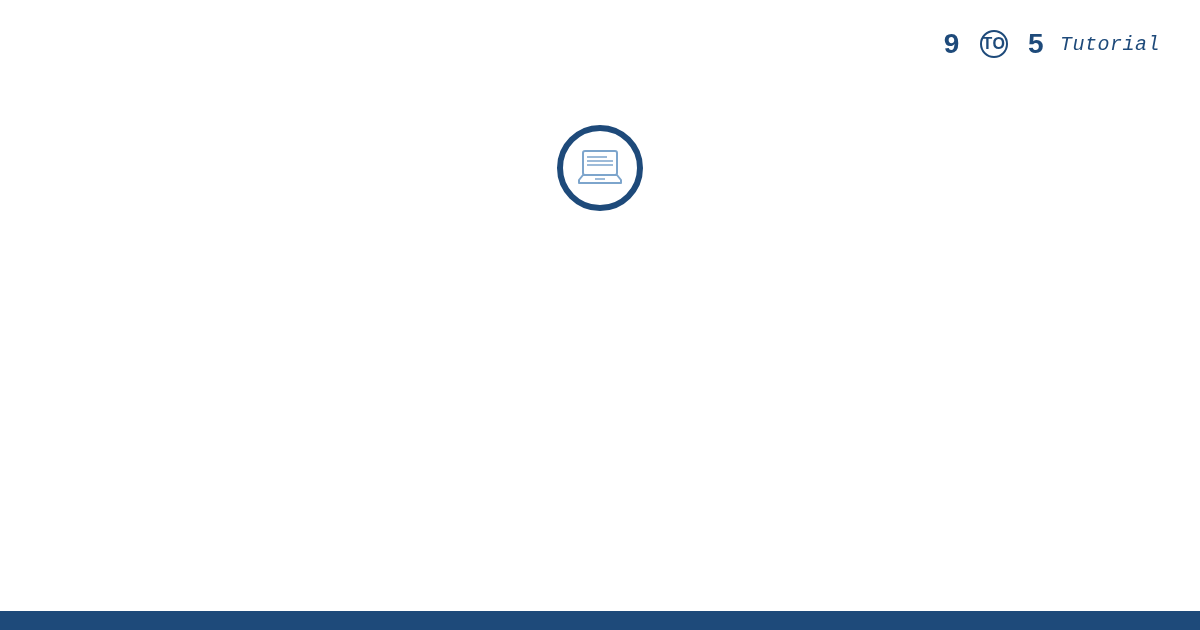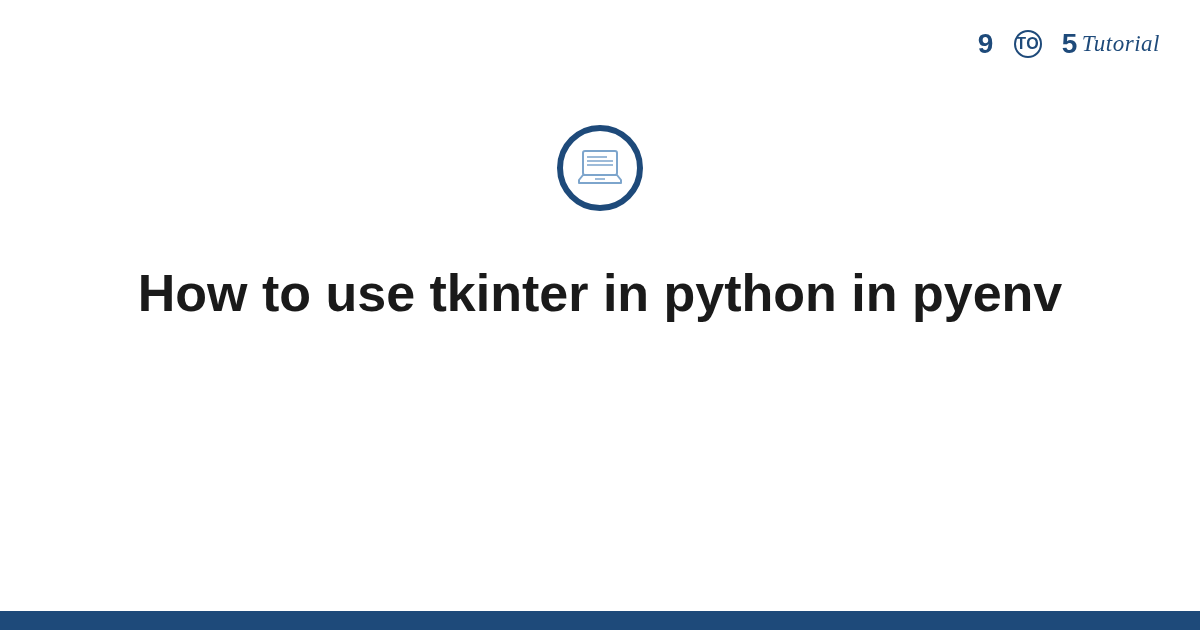--- a/index.html
+++ b/index.html
@@ -41,23 +41,23 @@
       font-weight: 700;
       margin: 0 20px;
       line-height: 1;
     }
     .logo .five {
       font-weight: 700;
     }
     .logo .tutorial {
       font-style: italic;
       font-weight: 400;
-      margin-left: 4px;
-      font-family: Liberation Serif, serif;
-      font-size: 23px;
+      margin-left: 16px;
+      font-family: Liberation Mono, monospace;
+      font-size: 20px;
     }
     .content {
       position: absolute;
       top: 125px;
       left: 0;
       right: 0;
       display: flex;
       flex-direction: column;
       align-items: center;
       padding: 0 80px;
@@ -108,16 +108,15 @@
   <div class="circle-icon">
     <svg class="laptop-svg" viewBox="0 0 46 40" fill="none">
       <rect x="6" y="3" width="34" height="24" rx="2" stroke="#7da5cc" stroke-width="2" fill="none"></rect>
       <line x1="10" y1="9" x2="30" y2="9" stroke="#7da5cc" stroke-width="1.5"></line>
       <line x1="10" y1="13" x2="36" y2="13" stroke="#7da5cc" stroke-width="1.5"></line>
       <line x1="10" y1="17" x2="36" y2="17" stroke="#7da5cc" stroke-width="1.5"></line>
       <path d="M 2 32 L 6 27 L 40 27 L 44 32 L 44 35 L 2 35 Z" stroke="#7da5cc" stroke-width="2" fill="none" stroke-linejoin="round"></path>
       <line x1="18" y1="31" x2="28" y2="31" stroke="#7da5cc" stroke-width="1.5"></line>
     </svg>
   </div>
-  <h1 class="title">How to use tkinter in python in pyenv</h1>
 </div>
 
 <div class="footer-bar"></div>
 
 </body></html>

